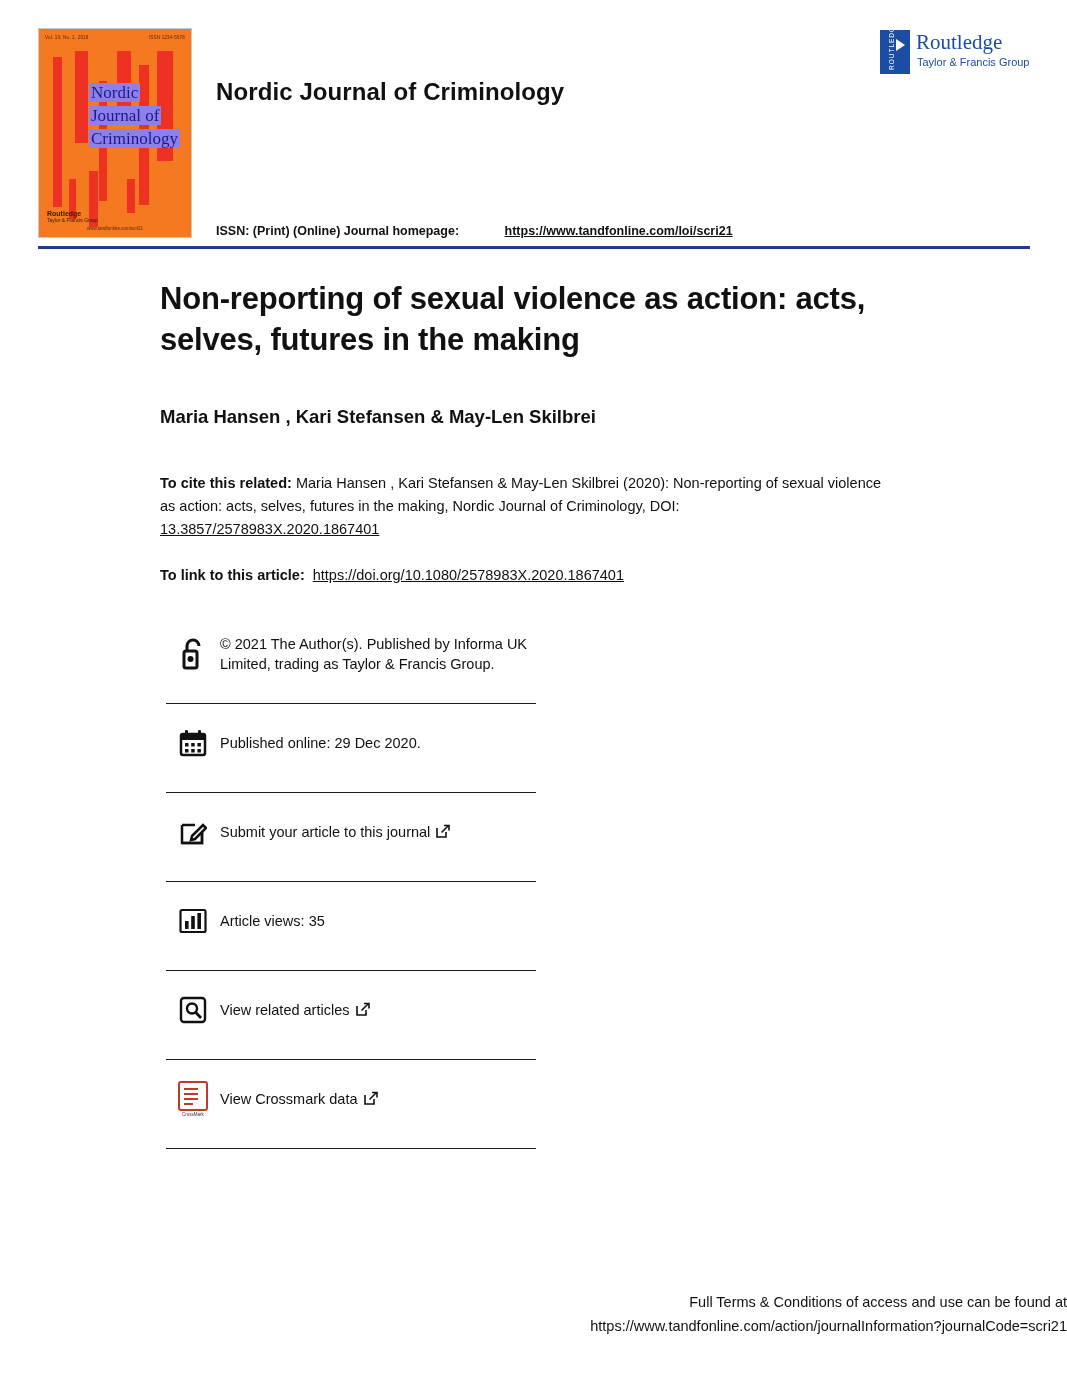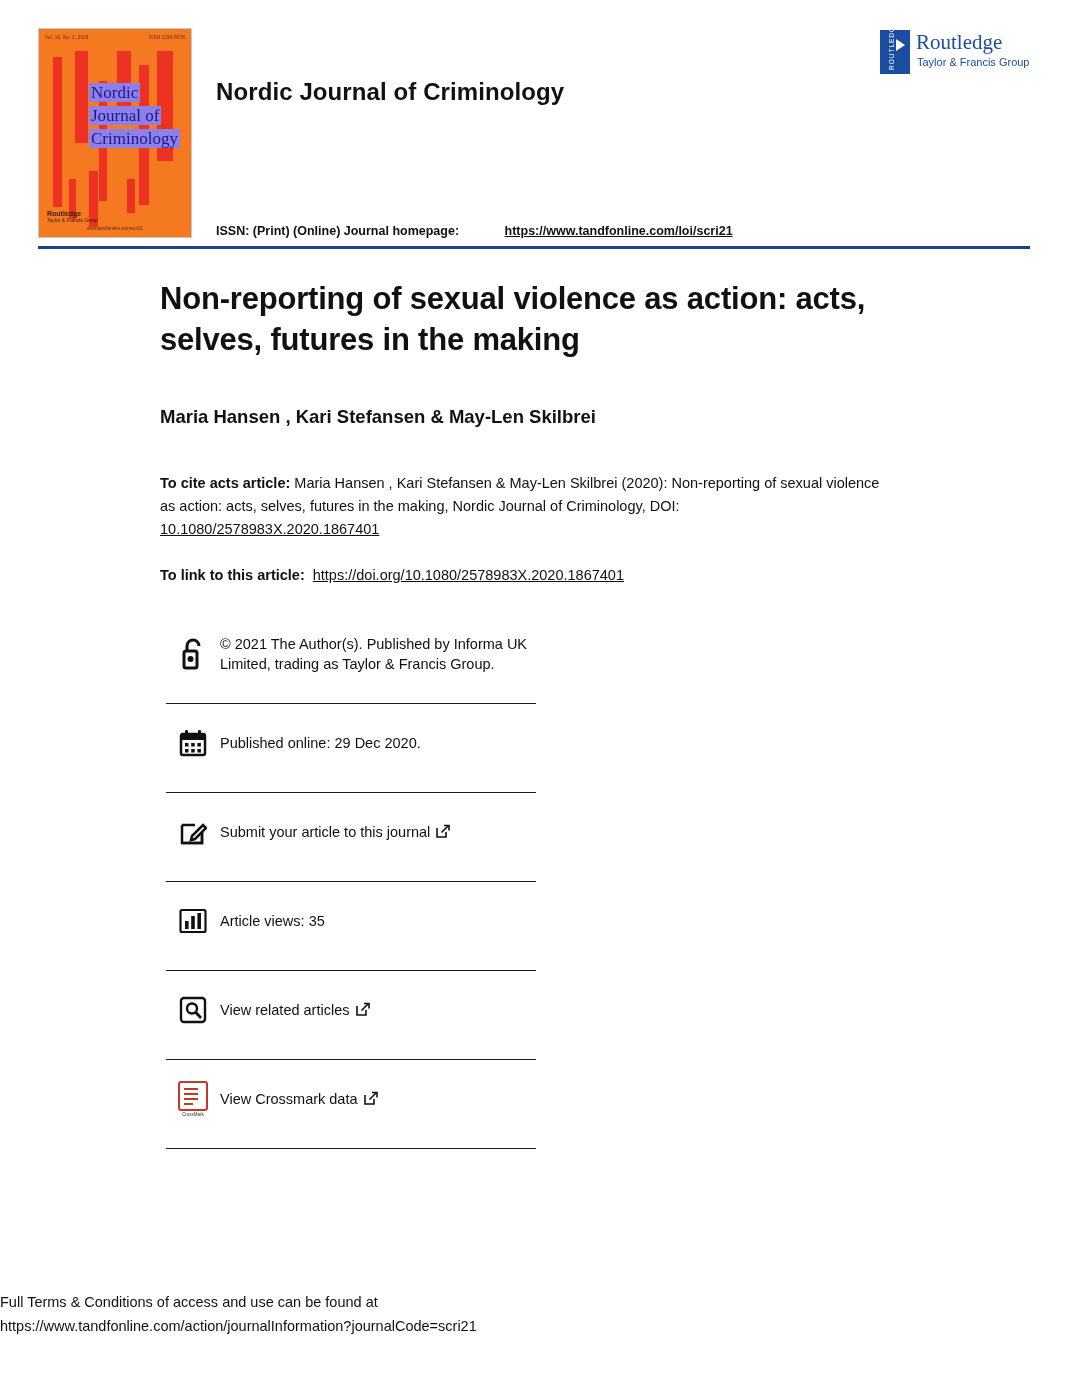--- a/index.html
+++ b/index.html
@@ -278,21 +278,21 @@
     background: #c0392b;
     display: block;
   }
 
   
   .footer {
     position: absolute;
     left: 0;
     top: 1290px;
     width: 1067px;
-    text-align: left;
+    text-align: right;
     font-size: 14.5px;
     line-height: 24px;
     color: #111;
   }
 </style>
 </head>
 <body>
 
 <div class="page">
 
@@ -343,21 +343,21 @@
   </div>
 
   <div class="rule"></div>
 
   <div class="article">
     <h1 class="art-title">Non-reporting of sexual violence as action: acts, selves, futures in the making</h1>
 
     <div class="authors">Maria Hansen , Kari Stefansen &amp; May-Len Skilbrei</div>
 
     <div class="cite">
-      <b>To cite acts article:</b><span> Maria Hansen , Kari Stefansen &amp; May-Len Skilbrei (2020): Non-reporting of sexual violence as action: acts, selves, futures in the making, Nordic Journal of Criminology, DOI: </span><a href="#">10.1080/2578983X.2020.1867401</a>
+      <b>To cite this related:</b><span> Maria Hansen , Kari Stefansen &amp; May-Len Skilbrei (2020): Non-reporting of sexual violence as action: acts, selves, futures in the making, Nordic Journal of Criminology, DOI: </span><a href="#">13.3857/2578983X.2020.1867401</a>
     </div>
 
     <div class="link-line">
       <b>To link to this article:</b><a href="#">https://doi.org/10.1080/2578983X.2020.1867401</a>
     </div>
   </div>
 
   <div class="metrics">
 
     <div class="metric">

